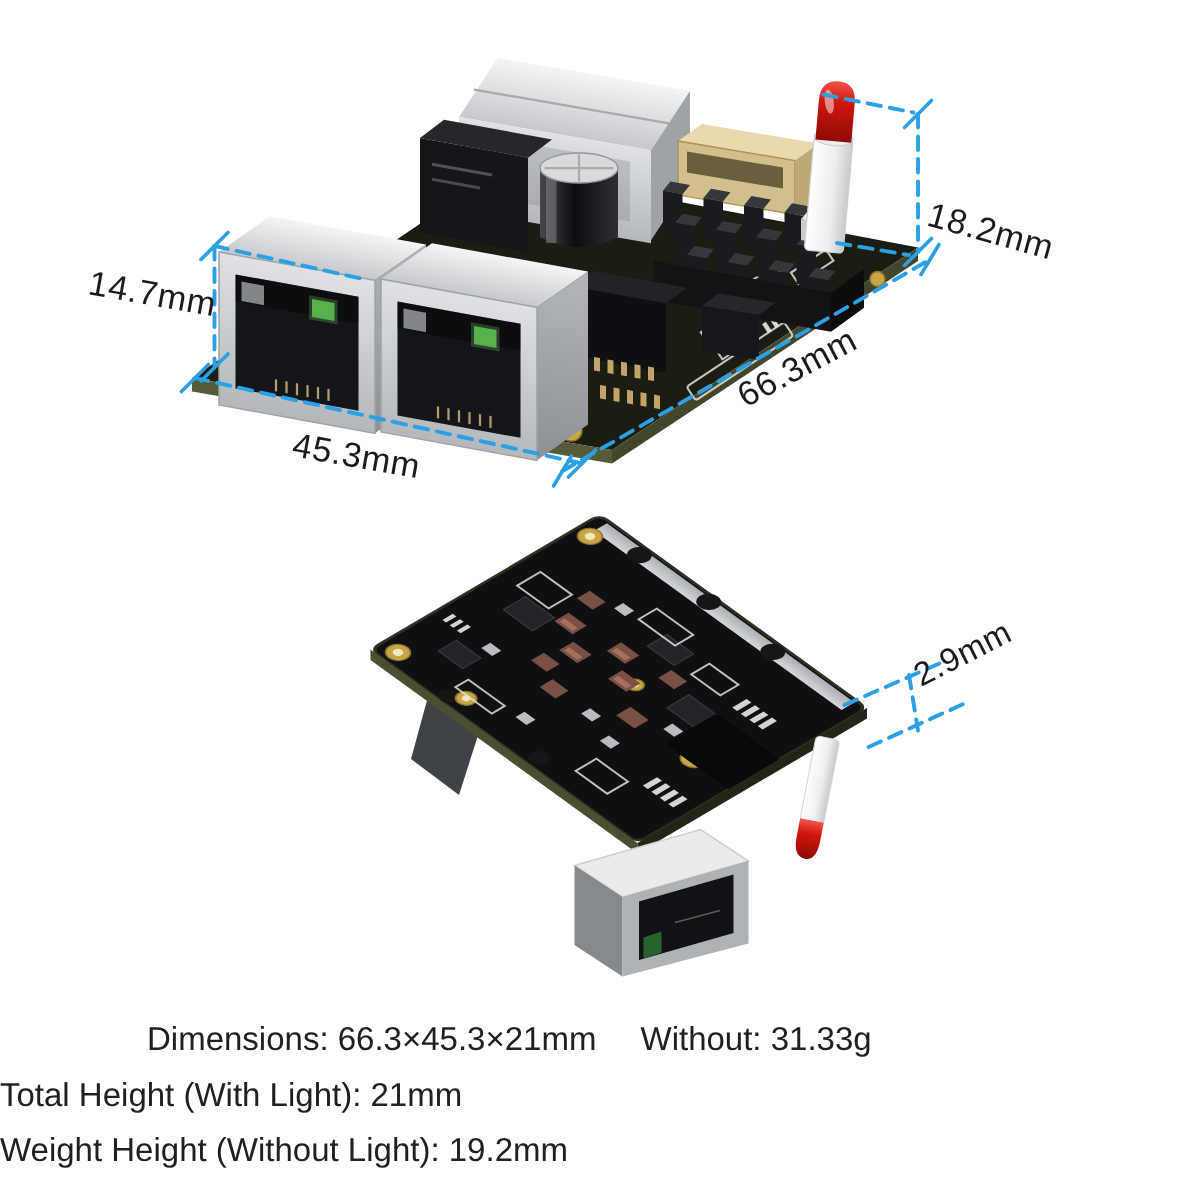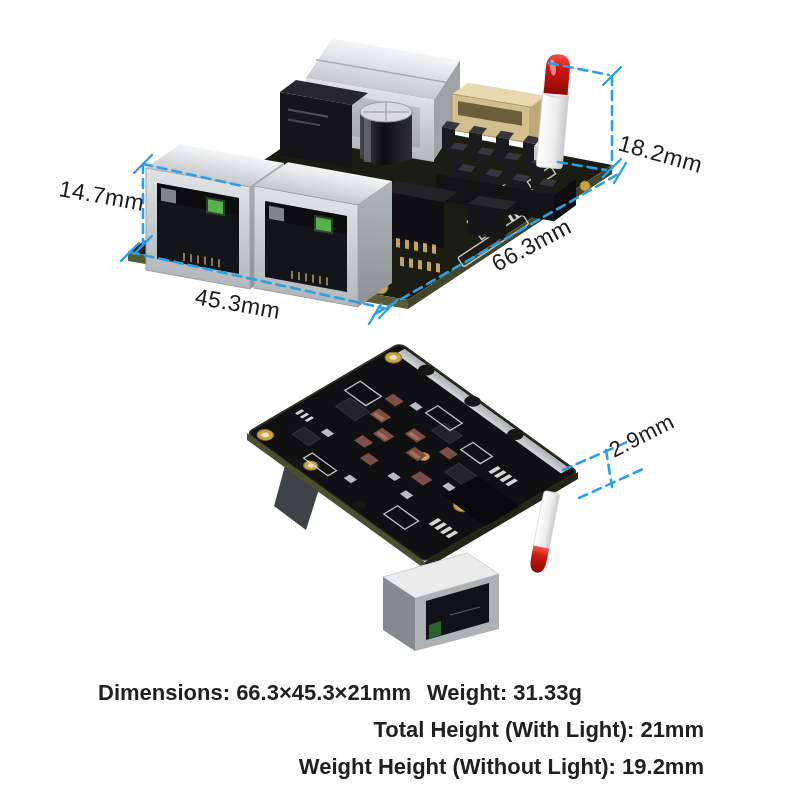--- a/index.html
+++ b/index.html
@@ -16,23 +16,23 @@
   .tick{stroke:var(--dim);stroke-width:2.4;fill:none;stroke-linecap:round;}
   .dimlabel{
     font-family:"Liberation Sans", sans-serif;
     font-size:23px;fill:var(--ink);letter-spacing:0.5px;
   }
   .dimlabel.small{font-size:22px;}
   .silk{stroke:#dfe4df;stroke-width:1.4;fill:none;opacity:.85;}
   .silk2{fill:#e8ece8;opacity:.9;}
   .spec{
     position:absolute;color:#202022;font-size:22px;line-height:26px;
-    font-family:"Liberation Sans", sans-serif;white-space:nowrap;font-weight:bold;
+    font-family:"Liberation Sans", sans-serif;white-space:nowrap;
   }
-  .spec.center{left:0;width:660px;text-align:right;padding-left:44px;}
+  .spec.center{left:0;width:660px;text-align:left;}
 </style>
 </head>
 <body>
 
 <div id="stage">
 
 <svg width="800" height="660" viewBox="0 0 800 660">
   <defs>
     <linearGradient id="metalTop" x1="0" y1="0" x2="0" y2="1">
       <stop offset="0" stop-color="#f4f5f6"></stop>
@@ -354,17 +354,17 @@
     <g>
       <line class="dim" x1="563" y1="470" x2="627" y2="442"></line>
       <line class="dim" x1="579" y1="498" x2="643" y2="469"></line>
       <line class="dim" x1="606" y1="450" x2="612" y2="487"></line>
       <text class="dimlabel small" transform="translate(614,458) rotate(-27)">2.9mm</text>
     </g>
   </g>
 </svg>
 
 <div class="spec" style="left:98px;top:680px;">Dimensions: 66.3×45.3×21mm</div>
-<div class="spec" style="left:427px;top:680px;">Weight: 31.33g</div>
+<div class="spec" style="left:427px;top:680px;">Without: 31.33g</div>
 <div class="spec center" style="top:717px;">Total Height (With Light): 21mm</div>
 <div class="spec center" style="top:754px;">Weight Height (Without Light): 19.2mm</div>
 
 </div>
 
 </body></html>

